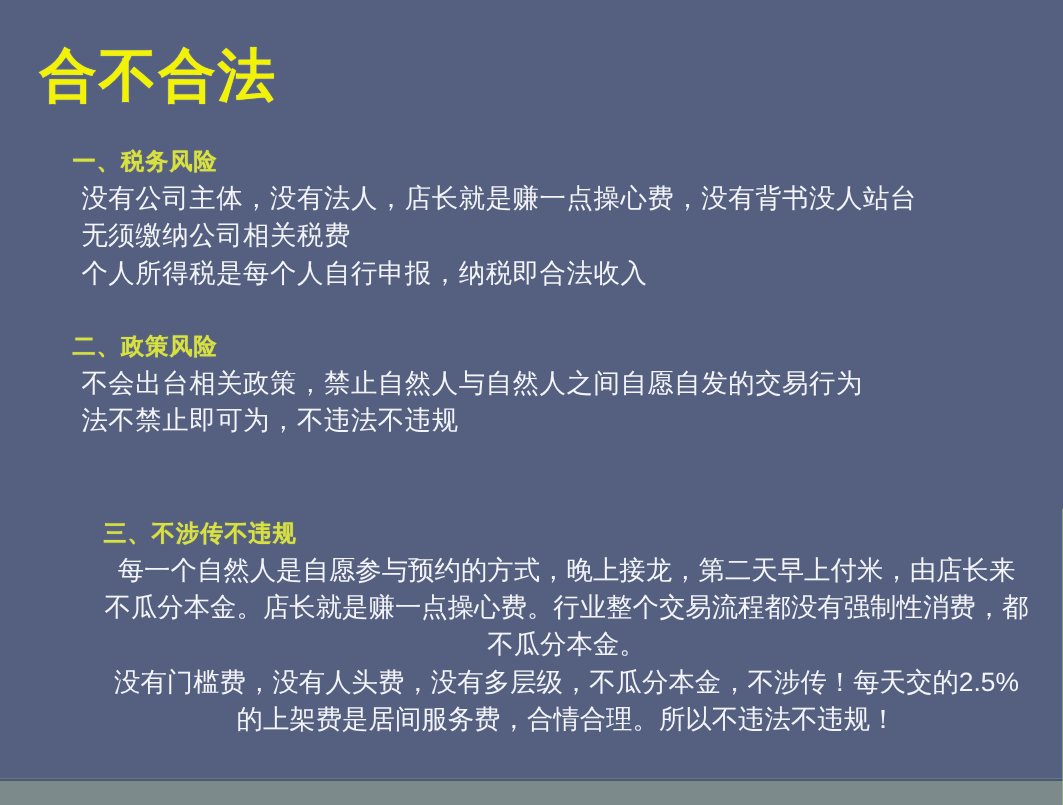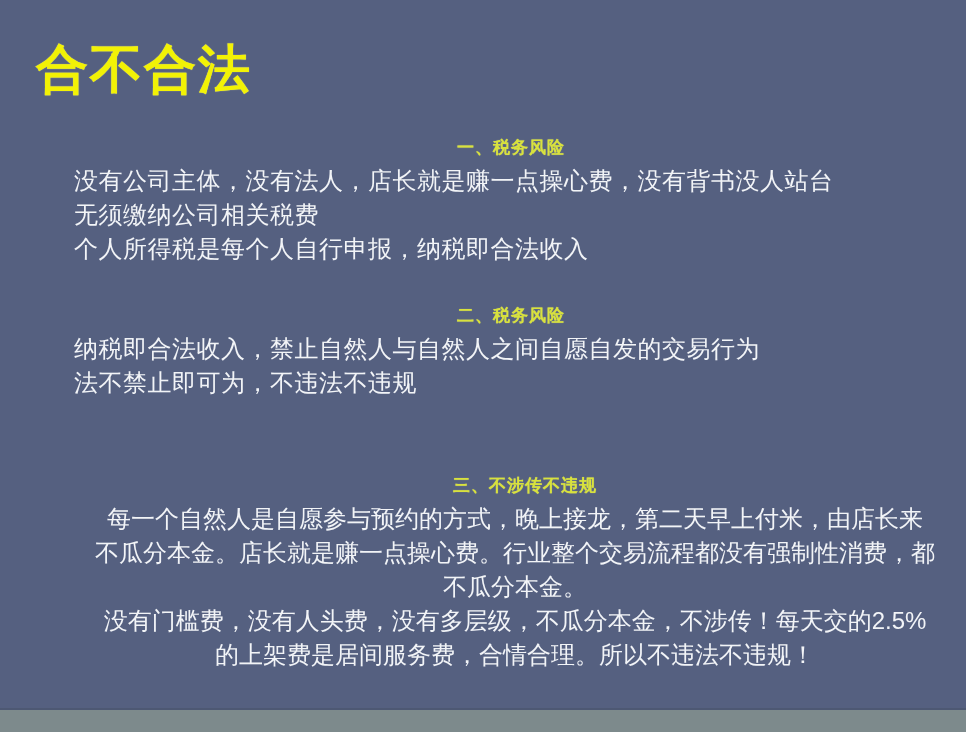--- a/index.html
+++ b/index.html
@@ -54,28 +54,27 @@
   .section {
     position: absolute;
     left: 66px;
     width: 890px;
   }
   .section-1 { top: 134px; }
   .section-2 { top: 302px; }
   .section-3 { top: 472px; }
 
   .section-heading {
-    font-size: 17px;
+    font-size: 21px;
     line-height: 28px;
     font-weight: bold;
     color: #d9e23c;
     letter-spacing: 1px;
     white-space: nowrap;
     text-shadow: 0 0 1px rgba(230,240,120,0.6);
-    text-align: center;
   }
   .section-body {
     margin-top: 2px;
     padding-left: 8px;
   }
   .body-line {
     font-size: 24px;
     line-height: 34px;
     color: #f2f4f7;
     letter-spacing: 0.5px;
@@ -96,23 +95,23 @@
     <div class="section section-1">
       <div class="section-heading">一、税务风险</div>
       <div class="section-body">
         <div class="body-line">没有公司主体，没有法人，店长就是赚一点操心费，没有背书没人站台</div>
         <div class="body-line">无须缴纳公司相关税费</div>
         <div class="body-line">个人所得税是每个人自行申报，纳税即合法收入</div>
       </div>
     </div>
 
     <div class="section section-2">
-      <div class="section-heading">二、税务风险</div>
+      <div class="section-heading">二、政策风险</div>
       <div class="section-body">
-        <div class="body-line">纳税即合法收入，禁止自然人与自然人之间自愿自发的交易行为</div>
+        <div class="body-line">不会出台相关政策，禁止自然人与自然人之间自愿自发的交易行为</div>
         <div class="body-line">法不禁止即可为，不违法不违规</div>
       </div>
     </div>
 
     <div class="section section-3">
       <div class="section-heading">三、不涉传不违规</div>
       <div class="section-body">
         <div class="body-line">每一个自然人是自愿参与预约的方式，晚上接龙，第二天早上付米，由店长来</div>
         <div class="body-line">不瓜分本金。店长就是赚一点操心费。行业整个交易流程都没有强制性消费，都</div>
         <div class="body-line">不瓜分本金。</div>

